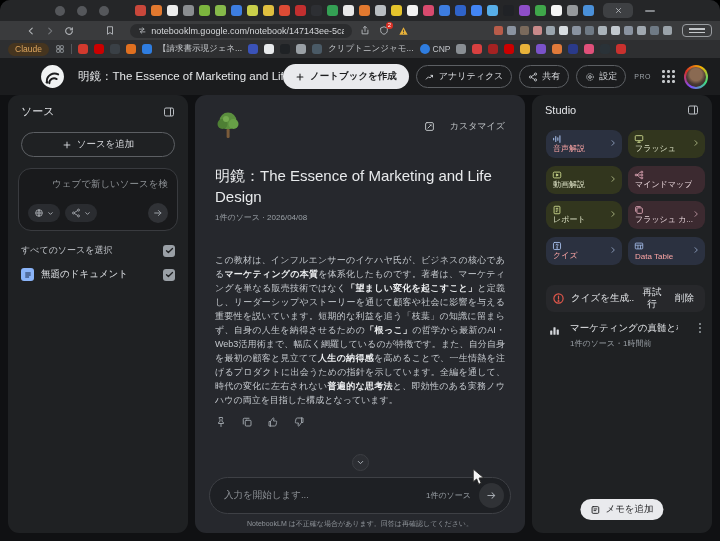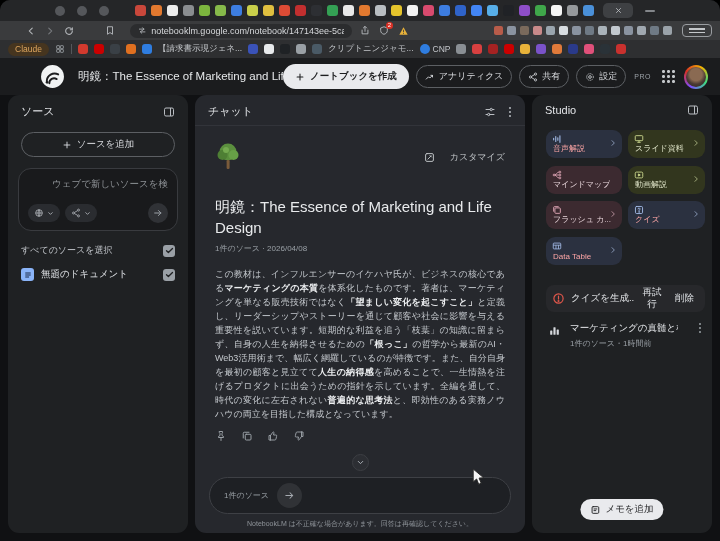--- a/index.html
+++ b/index.html
@@ -68,21 +68,21 @@
   .src-item{display:flex;align-items:center;margin:11px 13px 0;gap:7px;font-size:9.5px;color:#dfe2e6}
   .docicon{width:13px;height:13px;border-radius:3px;background:#8ab4f8;display:flex;align-items:center;justify-content:center;flex:none}
 
   
   .chat-head{border-bottom:1px solid #32343a}
   .chat-scroll{flex:1;padding:0 20px;overflow:hidden}
   .chat-toprow{display:flex;align-items:center;justify-content:space-between;margin-top:16px}
   .customize-chip{display:flex;gap:15px;align-items:center;font-size:9px;color:#c6cacd}
   .chat-title{font-size:15px;line-height:21px;color:#e8eaec;font-weight:400;margin-top:24px}
   .chat-meta{font-size:8px;color:#9aa0a6;margin-top:5px}
-  .chat-para{font-size:9px;line-height:14px;color:#c3c7cc;margin-top:13px;text-align:justify}
+  .chat-para{font-size:9px;line-height:14px;color:#c3c7cc;margin-top:30px;text-align:justify}
   .chat-para b{color:#edeff1;font-weight:700}
   .actions{display:flex;gap:14px;margin-top:9px;color:#9aa0a6;align-items:center}
   .scroll-chevron{width:17px;height:17px;border-radius:50%;background:#2c2e33;border:1px solid #3c3e43;display:flex;align-items:center;justify-content:center;margin:7px auto 0;color:#aab0b6;flex:none}
   .inputbar{margin:6px 14px 0;height:37px;border:1px solid #3e4045;border-radius:19px;background:#1e2024;display:flex;align-items:center;padding:0 6px 0 14px;gap:8px;flex:none}
   .input-ph{font-size:9.5px;color:#8f9398;flex:1;white-space:nowrap;overflow:hidden}
   .src-count{font-size:8px;color:#9aa0a6;white-space:nowrap}
   .send{width:25px;height:25px;border-radius:50%;background:#303236;display:flex;align-items:center;justify-content:center;color:#a6abb1;flex:none}
   .disclaimer{font-size:7px;color:#8f949a;text-align:center;margin:5px 0 4px;flex:none}
 
   
@@ -395,36 +395,20 @@
         <span>無題のドキュメント</span>
         <span class="cbx">
             <svg width="9" height="9" viewBox="0 0 24 24" fill="none" stroke="currentColor" stroke-width="3.5" stroke-linecap="round" stroke-linejoin="round">
               <path d="M4 12.5l5 5 11-11"></path>
             </svg>
           </span>
       </div>
     </aside>
 
     <main class="panel chat">
-      <div class="panel-head chat-head">
-        <span>チャット</span>
-        <span class="phicons">
-          <svg width="12" height="12" viewBox="0 0 24 24" fill="none" stroke="#b9bdc2" stroke-width="2" stroke-linecap="round">
-              <path d="M4 7h8M17 7h3"></path>
-              <circle cx="14.5" cy="7" r="2.4"></circle>
-              <path d="M4 17h3M12 17h8"></path>
-              <circle cx="9.5" cy="17" r="2.4"></circle>
-            </svg>
-          <svg width="4" height="12" viewBox="0 0 6 24" fill="#b9bdc2">
-              <circle cx="3" cy="4" r="2"></circle>
-              <circle cx="3" cy="12" r="2"></circle>
-              <circle cx="3" cy="20" r="2"></circle>
-            </svg>
-        </span>
-      </div>
       <div class="chat-scroll">
         <div class="chat-toprow">
           <span>
             <svg width="26" height="30" viewBox="0 0 26 30">
                 <circle cx="13" cy="10" r="8.5" fill="#5b8f3e"></circle>
                 <circle cx="7.5" cy="13" r="5" fill="#4e7f34"></circle>
                 <circle cx="18.5" cy="13" r="5" fill="#67a047"></circle>
                 <circle cx="11" cy="8" r="3" fill="#74aa50"></circle>
                 <rect x="11.6" y="18" width="3" height="9" rx="1.2" fill="#7a5b3a"></rect>
               </svg>
@@ -457,20 +441,21 @@
               </g>
             </svg>
         </div>
       </div>
       <div class="scroll-chevron">
         <svg width="9" height="9" viewBox="0 0 24 24" fill="none" stroke="currentColor" stroke-width="2.6" stroke-linecap="round">
             <path d="M6 9l6 6 6-6"></path>
           </svg>
       </div>
       <div class="inputbar">
+        <span class="input-ph">入力を開始します...</span>
         <span class="src-count">1件のソース</span>
         <span class="send">
           <svg width="11" height="11" viewBox="0 0 24 24" fill="none" stroke="currentColor" stroke-width="2.2" stroke-linecap="round" stroke-linejoin="round">
               <path d="M4 12h15M13 6l6 6-6 6"></path>
             </svg>
         </span>
       </div>
       <div class="disclaimer">NotebookLM は不正確な場合があります。回答は再確認してください。</div>
     </main>
 
@@ -498,21 +483,35 @@
               </svg>
             </span>
         </div>
         <div class="card olive">
           <span class="cicon">
               <svg width="10" height="10" viewBox="0 0 24 24" fill="none" stroke="currentColor" stroke-width="2.2">
                 <rect x="3" y="4" width="18" height="12" rx="2"></rect>
                 <path d="M12 16v4M8 20h8"></path>
               </svg>
             </span>
-          <span class="clabel">スライド資料</span>
+          <span class="clabel">フラッシュ</span>
+          <span class="cchev">
+              <svg width="8" height="8" viewBox="0 0 24 24" fill="none" stroke="currentColor" stroke-width="2.6" stroke-linecap="round">
+                <path d="M9 5l7 7-7 7"></path>
+              </svg>
+            </span>
+        </div>
+        <div class="card olive">
+          <span class="cicon">
+              <svg width="10" height="10" viewBox="0 0 24 24" fill="none" stroke="currentColor" stroke-width="2.2">
+                <rect x="3" y="5" width="18" height="14" rx="3"></rect>
+                <path d="M10.5 9.5l4.5 2.5-4.5 2.5z" fill="currentColor"></path>
+              </svg>
+            </span>
+          <span class="clabel">動画解説</span>
           <span class="cchev">
               <svg width="8" height="8" viewBox="0 0 24 24" fill="none" stroke="currentColor" stroke-width="2.6" stroke-linecap="round">
                 <path d="M9 5l7 7-7 7"></path>
               </svg>
             </span>
         </div>
         <div class="card maroon">
           <span class="cicon">
               <svg width="10" height="10" viewBox="0 0 24 24" fill="none" stroke="currentColor" stroke-width="2">
                 <circle cx="5" cy="12" r="2.2"></circle>
@@ -520,25 +519,25 @@
                 <circle cx="19" cy="12" r="2.2"></circle>
                 <circle cx="19" cy="19" r="2.2"></circle>
                 <path d="M7 12h9.5M7.5 11c4 0 4-6 9-6M7.5 13c4 0 4 6 9 6"></path>
               </svg>
             </span>
           <span class="clabel">マインドマップ</span>
         </div>
         <div class="card olive">
           <span class="cicon">
               <svg width="10" height="10" viewBox="0 0 24 24" fill="none" stroke="currentColor" stroke-width="2.2">
-                <rect x="3" y="5" width="18" height="14" rx="3"></rect>
-                <path d="M10.5 9.5l4.5 2.5-4.5 2.5z" fill="currentColor"></path>
-              </svg>
-            </span>
-          <span class="clabel">動画解説</span>
+                <rect x="5" y="3" width="14" height="18" rx="2"></rect>
+                <path d="M9 8h6M9 12h6M9 16h4"></path>
+              </svg>
+            </span>
+          <span class="clabel">レポート</span>
           <span class="cchev">
               <svg width="8" height="8" viewBox="0 0 24 24" fill="none" stroke="currentColor" stroke-width="2.6" stroke-linecap="round">
                 <path d="M9 5l7 7-7 7"></path>
               </svg>
             </span>
         </div>
         <div class="card maroon">
           <span class="cicon">
               <svg width="10" height="10" viewBox="0 0 24 24" fill="none" stroke="currentColor" stroke-width="2.2">
                 <rect x="7" y="7" width="13" height="13" rx="2"></rect>

